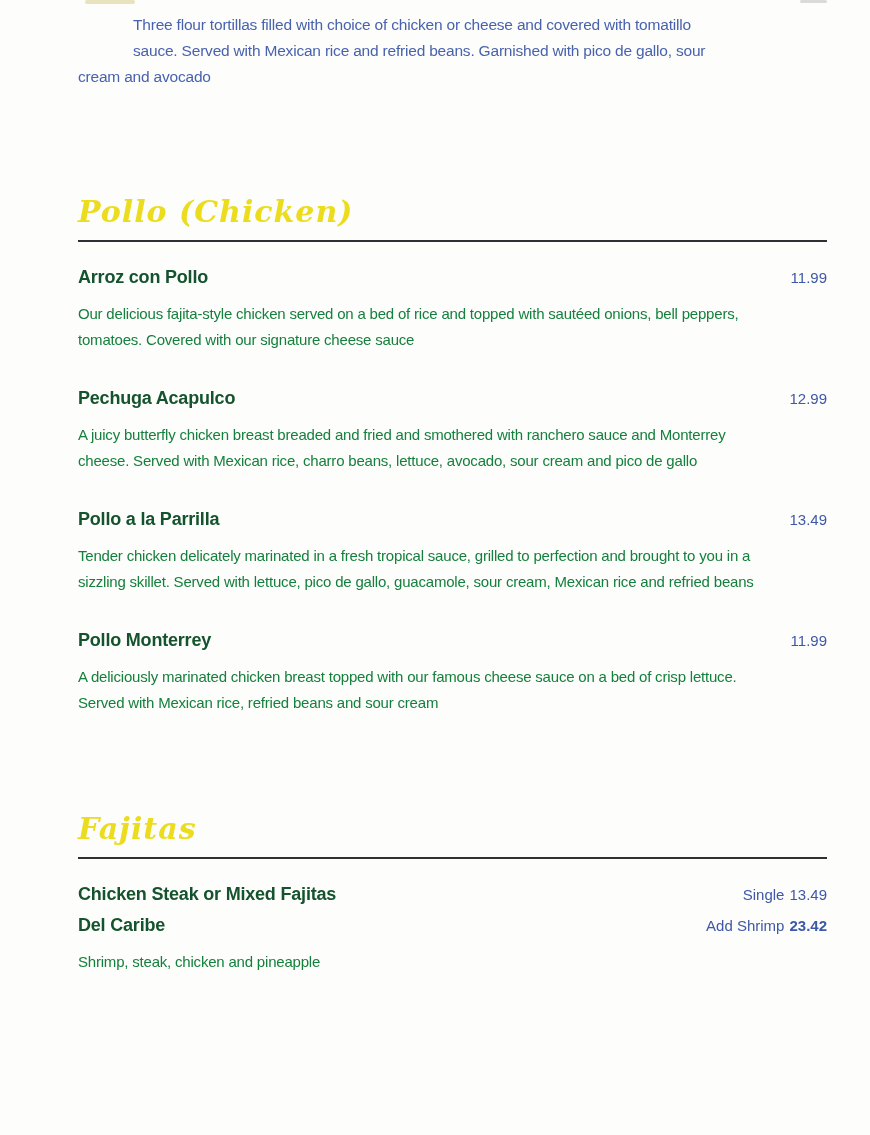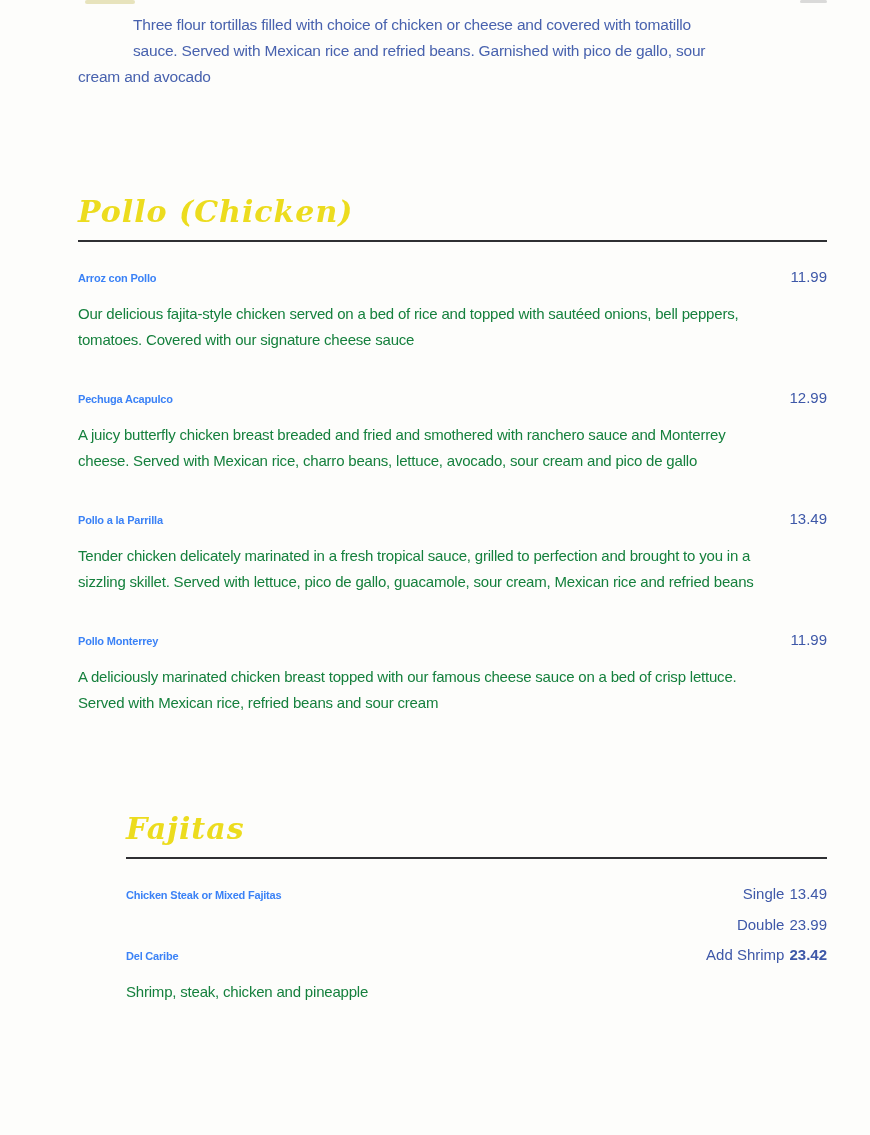--- a/index.html
+++ b/index.html
@@ -38,21 +38,21 @@
   
   .intro-line {
     font-size: 15.5px;
     line-height: 26px;
     color: #4862ae;
     letter-spacing: -0.2px;
   }
   .intro-line.indented { padding-left: 55px; }
 
   .section.pollo   { margin-top: 104px; }
-  .section.fajitas { margin-top: 95px; margin-left: 48px; }
+  .section.fajitas { margin-top: 95px; }
 
   .section-title {
     margin: 0;
     font-family: "DejaVu Serif", serif;
     font-style: italic;
     font-weight: bold;
     font-size: 30px;
     line-height: 36px;
     color: #ecdc1e;
     letter-spacing: 1px;
@@ -66,22 +66,22 @@
 
   .menu-item { margin-bottom: 35px; }
   .item-row {
     display: flex;
     justify-content: space-between;
     align-items: baseline;
     line-height: 20px;
   }
   .item-name {
     font-weight: bold;
-    font-size: 11px;
-    color: #3b82f6;
+    font-size: 18px;
+    color: #14532d;
     letter-spacing: -0.2px;
   }
   .item-price {
     font-size: 15px;
     color: #3e58a8;
     white-space: nowrap;
   }
   .item-price .num { margin-left: 5px; }
   .item-price .num.bold { font-weight: bold; }
   .item-desc {
@@ -167,26 +167,20 @@
 
       <div class="fajitas-items">
 
         <div>
           <div class="price-row">
             <span class="item-name">Chicken Steak or Mixed Fajitas</span>
             <span class="item-price">
               <span>Single</span><span class="num">13.49</span>
             </span>
           </div>
-          <div class="price-row">
-            <span class="spacer"></span>
-            <span class="item-price">
-              <span>Double</span><span class="num">23.99</span>
-            </span>
-          </div>
         </div>
 
         <div>
           <div class="price-row">
             <span class="item-name">Del Caribe</span>
             <span class="item-price">
               <span>Add Shrimp</span><span class="num bold">23.42</span>
             </span>
           </div>
           <div class="item-desc">Shrimp, steak, chicken and pineapple</div>

